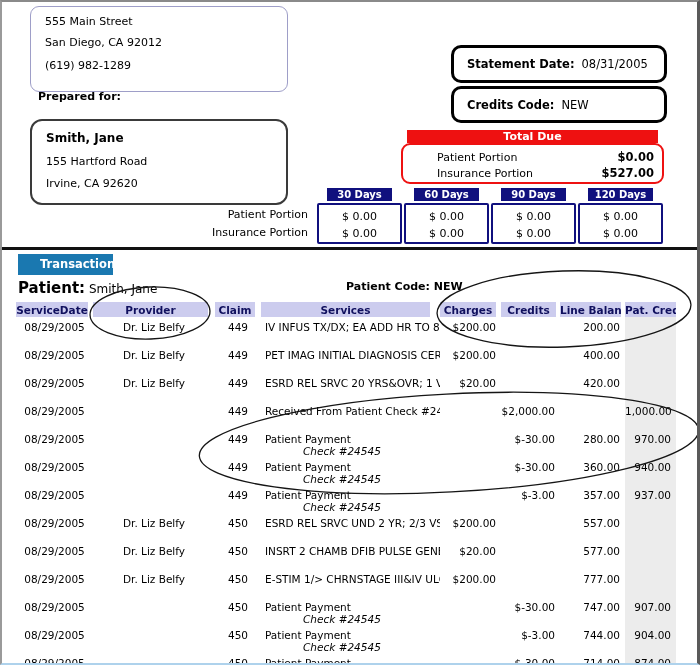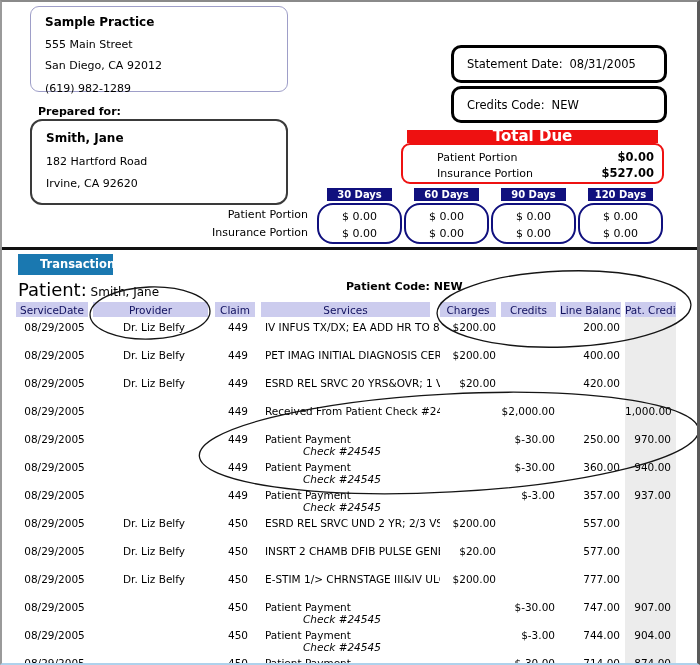--- a/index.html
+++ b/index.html
@@ -12,67 +12,67 @@
     border-right:3px solid #5a5a5a; border-bottom:2px solid #aed2ec;
   }
 
   
   .practice-box { position:absolute; left:28px; top:4px; width:258px; height:86px;
     border:1px solid #9e9ec8; border-radius:9px; padding:8px 0 0 14px; background:#fff; }
   .practice-name { font-size:12px; font-weight:bold; margin-bottom:9px; }
   .practice-line { font-size:11px; margin-bottom:8px; }
   .practice-phone { font-size:11px; margin-top:10px; }
 
-  .prepared-label { position:absolute; left:36px; top:103px; font-size:11px; font-weight:bold; }
+  .prepared-label { position:absolute; left:36px; top:88px; font-size:11px; font-weight:bold; }
   .prepared-box { position:absolute; left:28px; top:117px; width:258px; height:86px;
     border:2px solid #3a3a3a; border-radius:12px; padding:10px 0 0 14px; background:#fff; }
   .prepared-name { font-size:12px; font-weight:bold; margin-bottom:10px; }
   .prepared-line { font-size:11px; margin-bottom:9px; }
 
   
   .stmt-box { position:absolute; left:449px; top:43px; width:216px; height:38px;
     border:3px solid #000; border-radius:10px; display:flex; align-items:center; padding-left:13px;
     font-size:11.5px; background:#fff; }
   .code-box { position:absolute; left:449px; top:84px; width:216px; height:37px;
     border:3px solid #000; border-radius:10px; display:flex; align-items:center; padding-left:13px;
     font-size:11.5px; background:#fff; }
-  .blabel { font-weight:normal;text-align:right; }
+  .blabel { font-weight:bold;text-align:right; }
   .bvalue { margin-left:7px; }
 
   
   .totaldue-bar { position:absolute; left:405px; top:128px; width:251px; height:13px;
-    background:#ee1111; color:#fff; font-size:15px; font-weight:bold; text-align:center; line-height:13px; }
+    background:#ee1111; color:#fff; font-size:11px; font-weight:bold; text-align:center; line-height:13px; }
   .totaldue-box { position:absolute; left:399px; top:141px; width:263px; height:41px;
     border:2.5px solid #ee1111; border-radius:9px; background:#fff; padding:4px 8px 0 34px; }
   .td-row { display:flex; justify-content:space-between; font-size:11px; height:16px; align-items:center; }
   .td-val { font-weight:bold; font-size:11.5px; }
   .italic { }
 
   
   .aging-label { position:absolute; width:306px; text-align:right; font-size:11px; }
   .aging-bucket { position:absolute; top:186px; width:85px; height:44px; }
   .bucket-bar { position:absolute; left:10px; top:0; width:65px; height:13px; background:#10107e;
     color:#fff; font-size:10px; font-weight:bold; text-align:center; line-height:13px; }
   .bucket-box { position:absolute; left:0; top:15px; width:85px; height:41px;
-    border:2.5px solid #10107e; border-radius:16px; background:#fff; padding-top:3px; }
+    border:2.5px solid #10107e; border-radius:2px; background:#fff; padding-top:3px; }
   .bucket-val { font-size:11px; text-align:center; height:17px; line-height:17px; }
 
   .divider { position:absolute; left:0; top:245px; width:695px; height:3px; background:#111; }
 
   
   .tab { position:absolute; left:16px; top:252px; width:95px; height:21px; background:#1a78b0;
     color:#fff; font-size:11.5px; font-weight:bold; line-height:21px; padding-left:22px; }
   .patient-line { position:absolute; left:16px; top:277px; font-size:12px; }
-  .patient-line .blabel { font-size:18px; }
+  .patient-line .blabel { font-size:15px; }
   .code-line { position:absolute; left:344px; top:278px; font-size:11px; font-weight:bold; }
 
   
   .tx-table-wrap { position:absolute; left:14px; top:300px; width:660px; }
   table.tx { border-collapse:separate; border-spacing:0; table-layout:fixed; width:660px; }
-  table.tx th { background:#ccccee; color:#10105e; font-size:10.5px; font-weight:normal;
+  table.tx th { background:#ccccee; color:#10105e; font-size:10.5px; font-weight:bold;
     height:15px; padding:0; text-align:center; border-right:5px solid #fff; overflow:hidden; white-space:nowrap; }
   table.tx th.w-prov { border-right-width:7px; }
   table.tx th.w-claim { border-right-width:6px; }
   table.tx th.w-svc { border-right-width:10px; }
   table.tx th.w-crd { border-right-width:4px; }
   table.tx th.w-bal { border-right-width:4px; }
   table.tx th.w-pat { border-right:none; }
   table.tx td { font-size:10.5px; height:28px; vertical-align:top; padding-top:4px;
     overflow:hidden; white-space:nowrap; }
   td.c-date { text-align:center; }
@@ -85,30 +85,29 @@
 
   
   .overlay { position:absolute; left:0; top:0; width:700px; height:665px; pointer-events:none; }
 </style>
 </head>
 <body>
 
 <div class="page">
 
   <div class="practice-box">
-    <div class="practice-name">Sample Practice</div>
     <div class="practice-line">555 Main Street</div>
     <div class="practice-line">San Diego, CA 92012</div>
     <div class="practice-phone">(619) 982-1289</div>
   </div>
 
   <div class="prepared-label">Prepared for:</div>
   <div class="prepared-box">
     <div class="prepared-name">Smith, Jane</div>
-    <div class="prepared-line">182 Hartford Road</div>
+    <div class="prepared-line">155 Hartford Road</div>
     <div class="prepared-line">Irvine, CA 92620</div>
   </div>
 
   <div class="stmt-box">
     <span class="blabel">Statement Date:</span>
     <span class="bvalue">08/31/2005</span>
   </div>
   <div class="code-box">
     <span class="blabel">Credits Code:</span>
     <span class="bvalue">NEW</span>
@@ -247,21 +246,21 @@
           <tr>
       <td class="c-date">08/29/2005</td>
       <td class="c-prov"></td>
       <td class="c-claim">449</td>
       <td class="c-svc">
         <div class="svc-main">Patient Payment</div>
         <div class="svc-sub">Check #24545</div>
       </td>
       <td class="c-chg num"></td>
       <td class="c-crd num">$-30.00</td>
-      <td class="c-bal num">250.00</td>
+      <td class="c-bal num">280.00</td>
       <td class="c-pat num">970.00</td>
     </tr>
           <tr>
       <td class="c-date">08/29/2005</td>
       <td class="c-prov"></td>
       <td class="c-claim">449</td>
       <td class="c-svc">
         <div class="svc-main">Patient Payment</div>
         <div class="svc-sub">Check #24545</div>
       </td>

